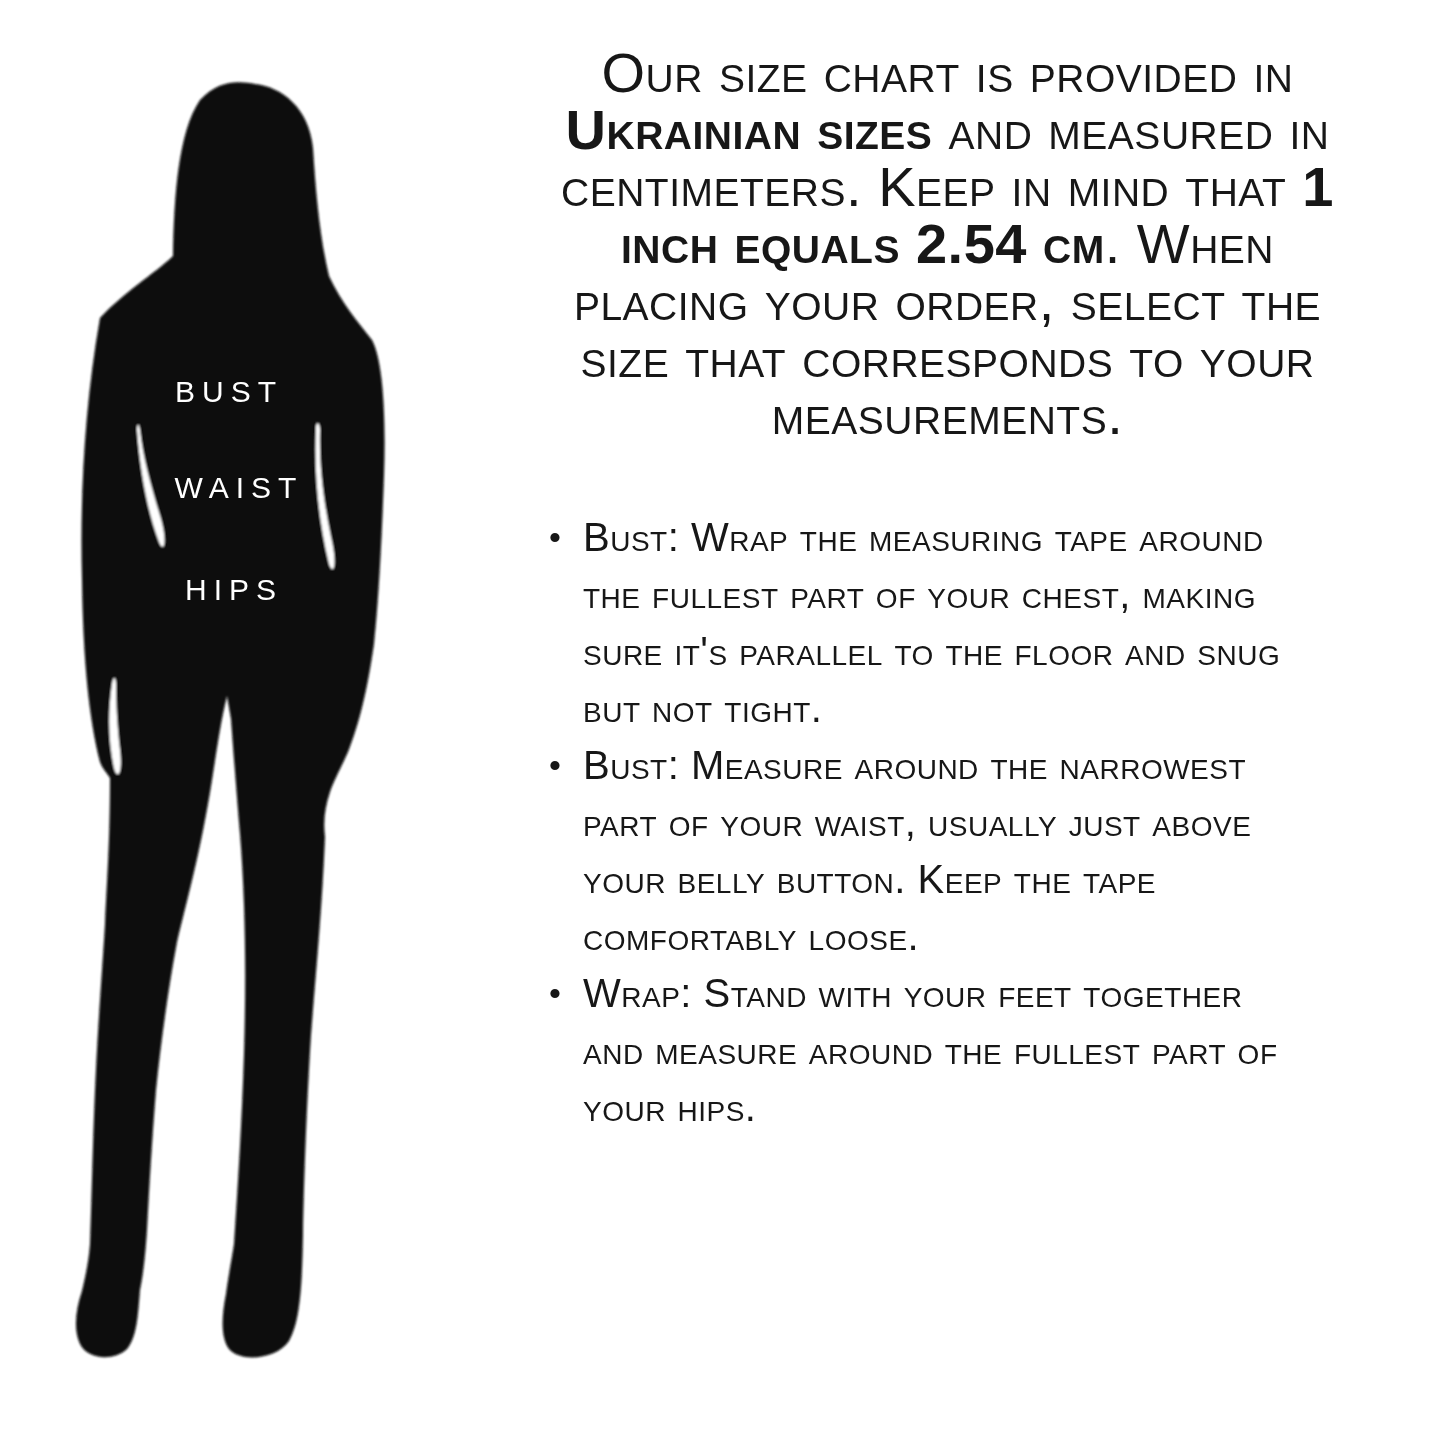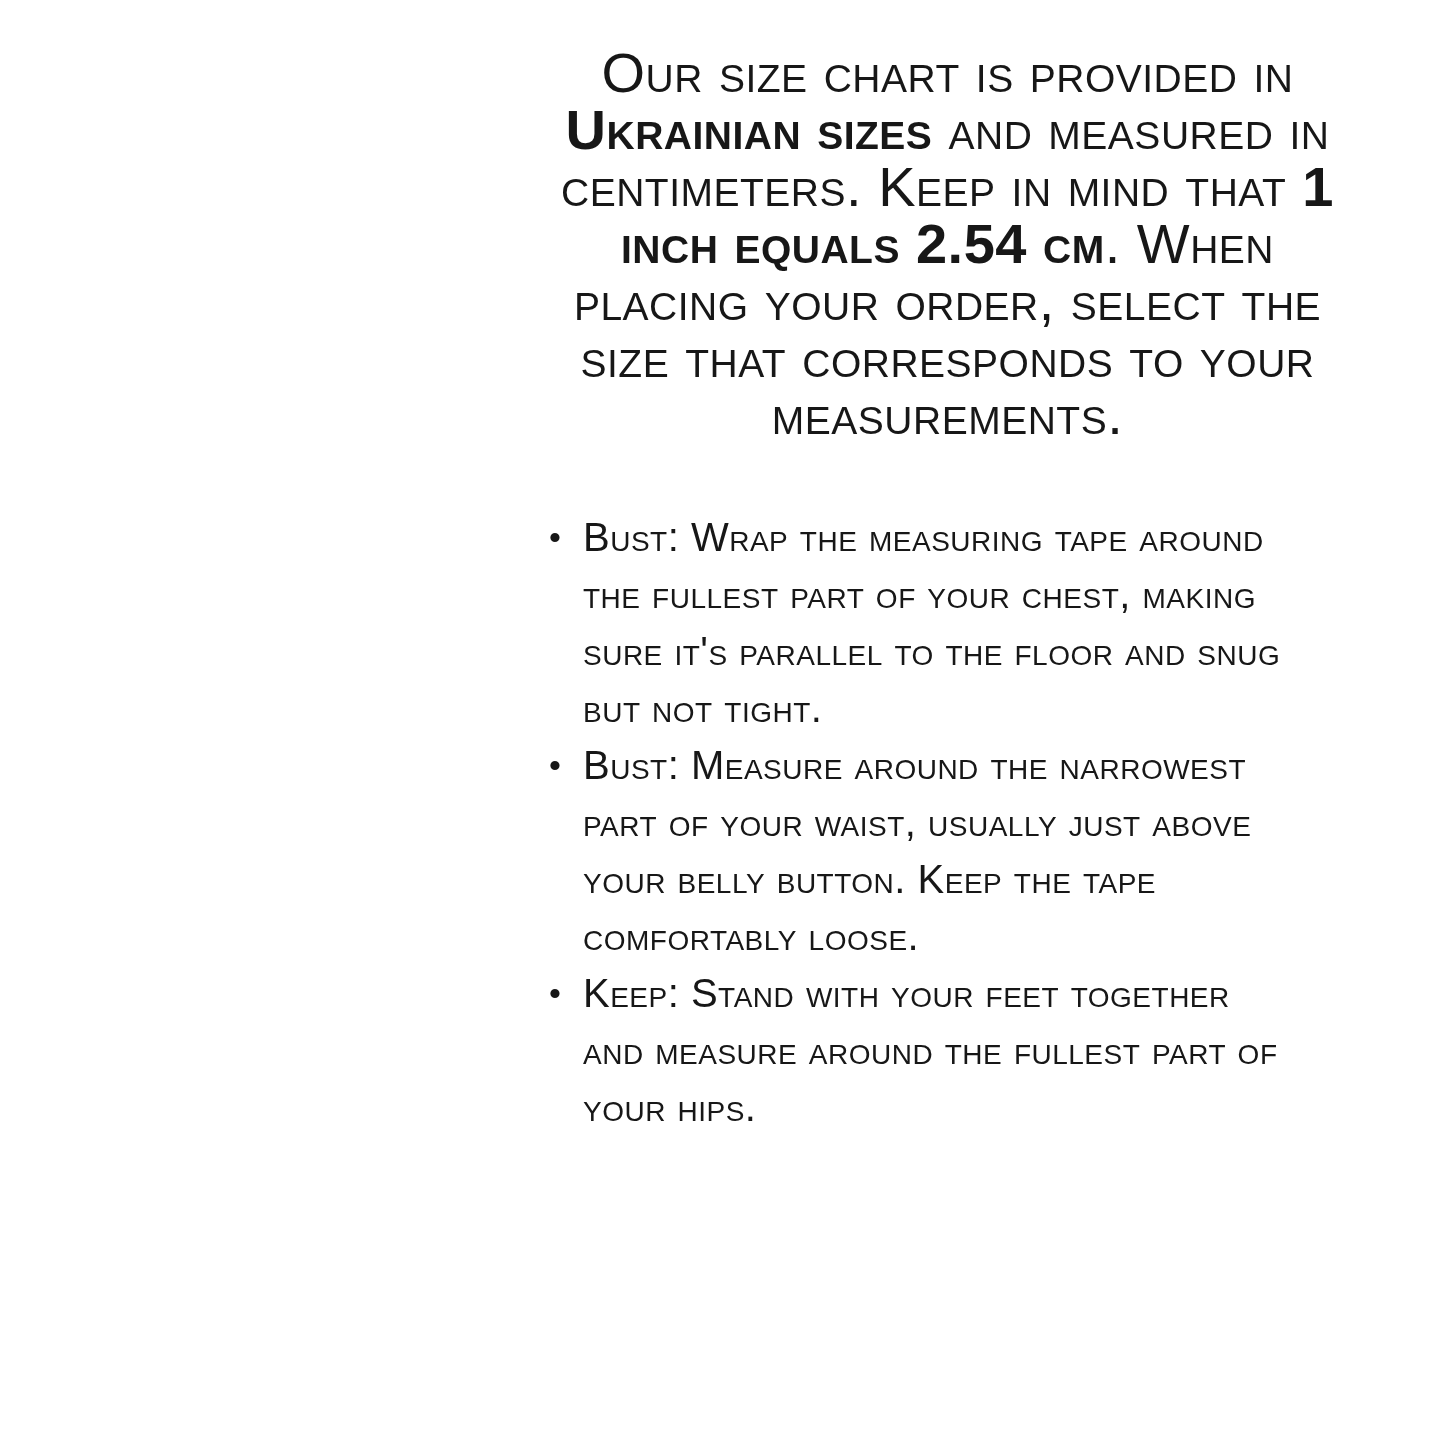--- a/index.html
+++ b/index.html
@@ -76,23 +76,94 @@
     top: 0;
     font-size: 34px;
   }
   .bullets li strong { font-weight: 400; }
 </style>
 </head>
 <body>
 
 <div class="canvas">
 
+  <div class="figure-wrap">
+    <svg viewBox="0 0 330 1290" aria-hidden="true">
+      <defs>
+        <filter id="soften" x="-5%" y="-2%" width="110%" height="104%">
+          <feGaussianBlur stdDeviation="1.3"></feGaussianBlur>
+        </filter>
+      </defs>
+      <g filter="url(#soften)">
+        <path fill="#0a0a0a" d="
+          M185,6
+          C212,9 239,30 243,70
+          C246,118 250,160 259,198
+          C272,226 288,244 302,262
+          C313,283 316,336 314,398
+          C312,455 309,520 304,566
+          C297,614 289,646 278,674
+          C269,694 264,702 260,714
+          C255,729 253,743 255,759
+          C252,832 246,892 241,957
+          C237,1022 234,1097 233,1157
+          C232,1202 231,1242 219,1263
+          C207,1281 171,1285 159,1271
+          C150,1259 152,1236 156,1216
+          C159,1194 162,1180 164,1166
+          C168,1106 172,1041 174,976
+          C176,906 176,831 170,756
+          C166,708 163,668 161,641
+          L157,618
+          C151,642 147,670 142,702
+          C131,772 117,822 107,864
+          C99,907 91,962 86,1012
+          C82,1062 79,1112 77,1152
+          C75,1182 73,1197 70,1212
+          C68,1237 67,1259 57,1271
+          C43,1284 17,1281 10,1266
+          C3,1251 6,1231 12,1213
+          C16,1196 19,1181 20,1166
+          C22,1111 23,1051 26,991
+          C29,931 33,881 35,846
+          C37,801 40,766 40,700
+          C36,694 32,690 30,684
+          C19,641 13,581 12,501
+          C10,421 14,331 30,240
+          C54,214 84,196 103,178
+          C104,120 108,54 130,22
+          C149,2 168,3 185,6
+          Z"></path>
+        <path fill="#ffffff" d="
+          M67,352
+          C70,392 77,432 89,464
+          C93,475 98,467 91,441
+          C82,411 73,381 70,352
+          C69,345 67,345 67,352 Z"></path>
+        <path fill="#ffffff" d="
+          M246,350
+          C244,394 248,440 259,486
+          C263,498 268,489 261,459
+          C253,421 249,386 250,352
+          C250,344 246,343 246,350 Z"></path>
+        <path fill="#ffffff" d="
+          M42,606
+          C38,634 38,662 44,690
+          C47,702 53,697 50,672
+          C47,646 46,624 46,606
+          C46,598 43,598 42,606 Z"></path>
+      </g>
+    </svg>
+    <div class="fig-label" id="label-bust">BUST</div>
+    <div class="fig-label" id="label-waist">WAIST</div>
+    <div class="fig-label" id="label-hips">HIPS</div>
+  </div>
 
   <div class="text-col">
     <p class="intro" id="intro"><span>Our size chart is provided in </span><span class="b">Ukrainian sizes</span><span> and measured in centimeters. Keep in mind that </span><span class="b">1 inch equals 2.54 cm</span><span>. When placing your order, select the size that corresponds to your measurements.</span></p>
     <ul class="bullets" id="bullets">
         <li><span class="dot">•</span><strong>Bust:</strong> Wrap the measuring tape around the fullest part of your chest, making sure it's parallel to the floor and snug but not tight.</li>
         <li><span class="dot">•</span><strong>Bust:</strong> Measure around the narrowest part of your waist, usually just above your belly button. Keep the tape comfortably loose.</li>
-        <li><span class="dot">•</span><strong>Keep:</strong> Stand with your feet together and measure around the fullest part of your hips.</li>
+        <li><span class="dot">•</span><strong>Wrap:</strong> Stand with your feet together and measure around the fullest part of your hips.</li>
       </ul>
   </div>
 
 </div>
 
 </body></html>

